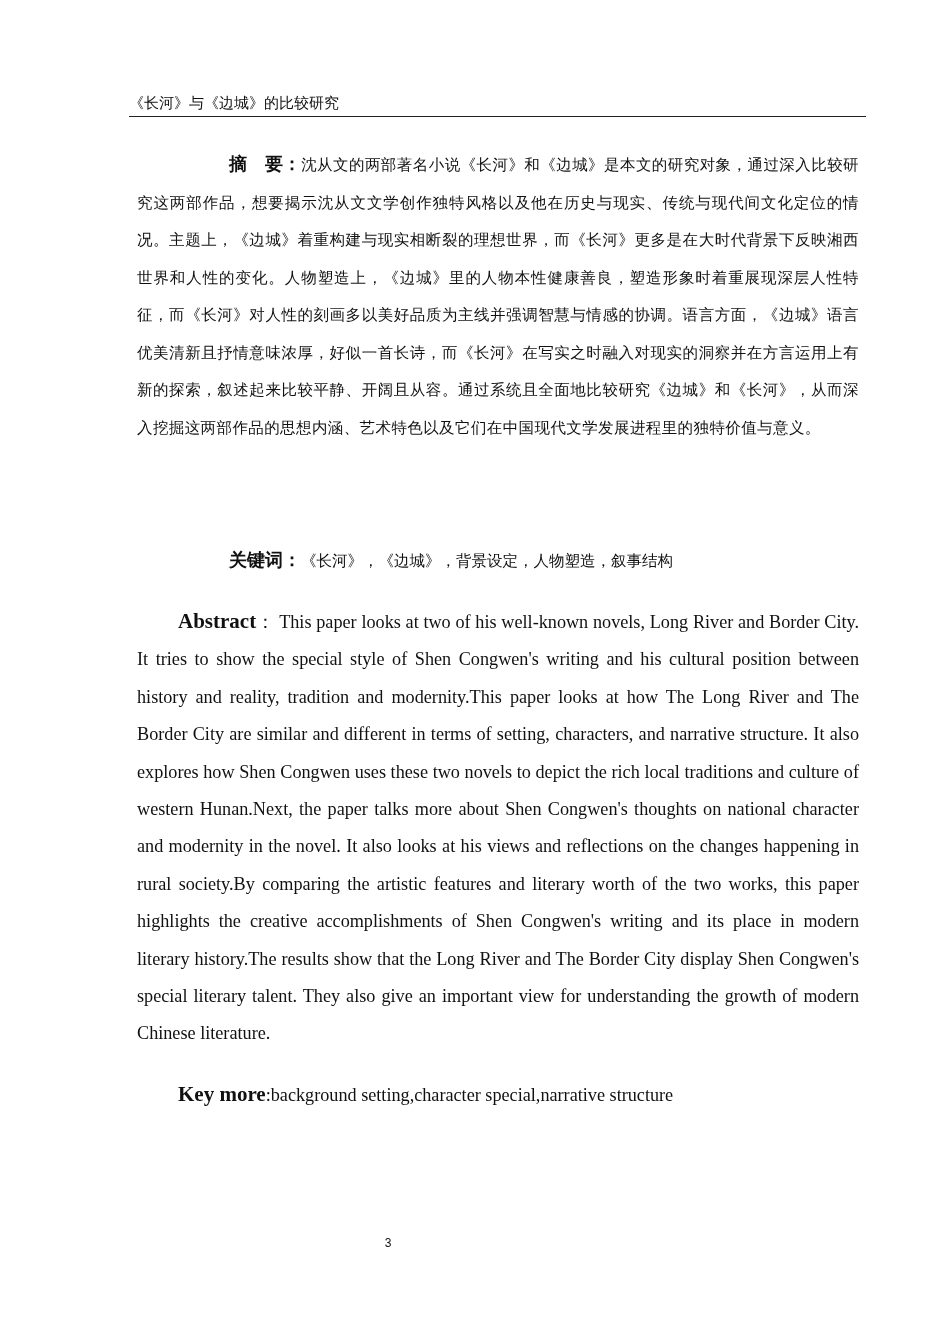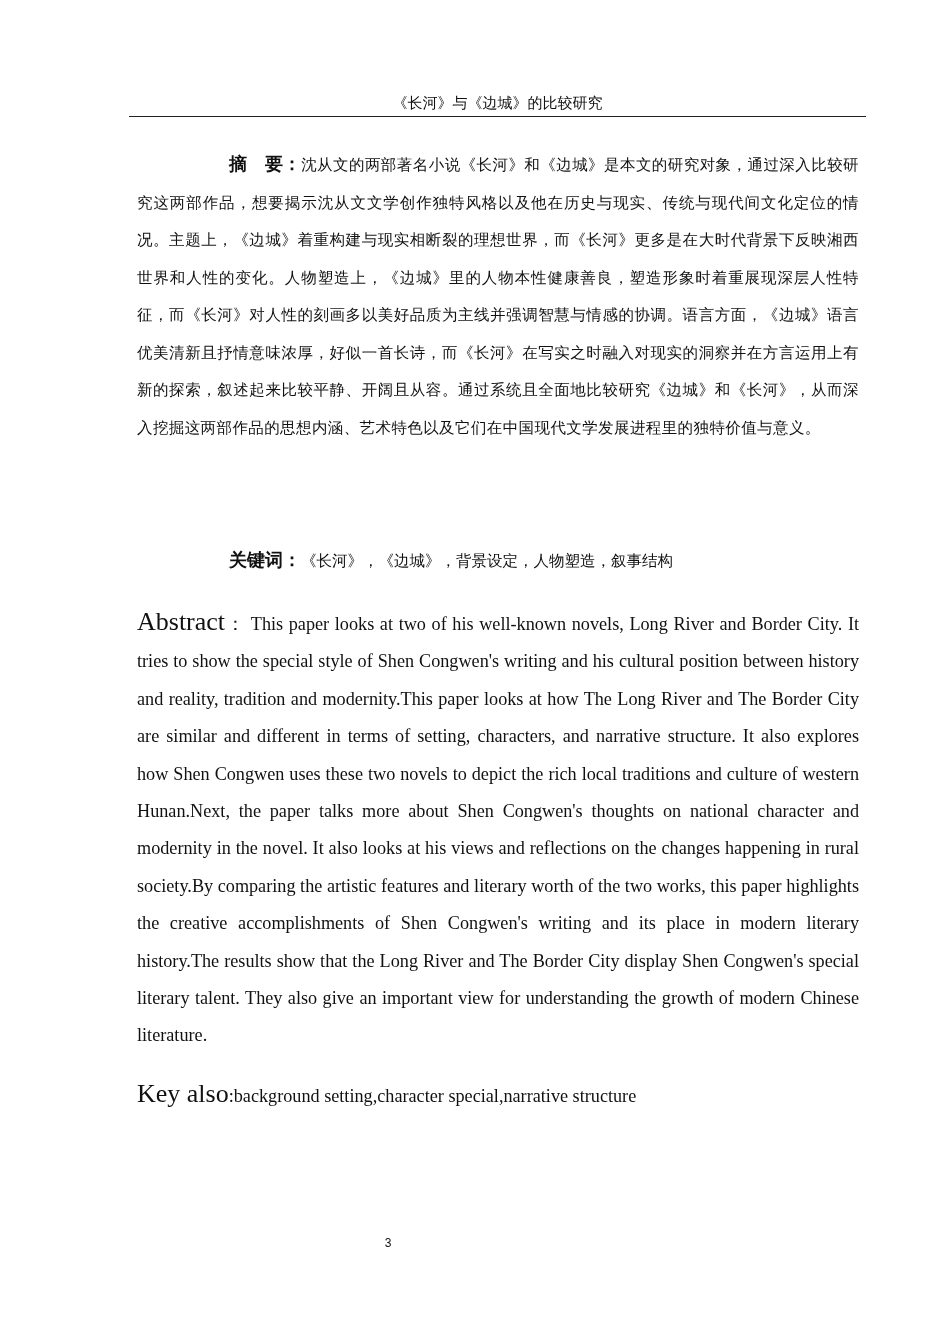--- a/index.html
+++ b/index.html
@@ -1,37 +1,37 @@
 <!DOCTYPE html>
 <html><head>
 <meta charset="utf-8">
 <style>
   html, body { margin: 0; padding: 0; background: #ffffff; }
   body { width: 950px; height: 1344px; position: relative; overflow: hidden; color: #111; }
   .header {
     position: absolute; left: 129px; top: 92px; width: 737px; height: 24px;
-    text-align: center; font-family: "DejaVu Serif", serif; font-size: 15px; line-height: 22px;
+    font-family: "DejaVu Serif", serif; font-size: 15px; line-height: 22px;
     border-bottom: 1.5px solid #222;
   }
   .cn-abstract {
     position: absolute; left: 137px; top: 145px; width: 722px;
     font-family: "DejaVu Serif", serif; font-size: 15.5px; line-height: 37.5px;
     text-align: justify; text-indent: 44px; letter-spacing: 0.4px;
   }
   .cn-label { font-family: "DejaVu Sans", sans-serif; font-weight: bold; font-size: 18px; letter-spacing: 0; margin-left: 48px; }
   .cn-keywords {
     position: absolute; left: 181px; top: 542px; width: 680px;
     font-family: "DejaVu Serif", serif; font-size: 15.5px; line-height: 36px;
   }
   .en-abstract {
     position: absolute; left: 137px; top: 603px; width: 722px;
     font-family: "Liberation Serif", serif; font-size: 18.2px; line-height: 37.4px;
     text-align: justify;
   }
-  .en-label { font-weight: normal; font-size: 26px; }
+  .en-label { font-weight: bold; font-size: 21px; margin-left: 41px; }
   .en-keywords {
     position: absolute; left: 137px; top: 1076px; width: 722px;
     font-family: "Liberation Serif", serif; font-size: 18.2px; line-height: 36px;
   }
   .page-number {
     position: absolute; left: 378px; top: 1236px; width: 20px; text-align: center;
     font-family: "Liberation Sans", sans-serif; font-size: 12px;
   }
 </style>
 </head>
@@ -40,15 +40,15 @@
 <div class="header">
   <span>《长河》与《边城》的比较研究</span>
 </div>
 
 <div class="cn-abstract"><span class="cn-label">摘　要：</span><span>沈从文的两部著名小说《长河》和《边城》是本文的研究对象，通过深入比较研究这两部作品，想要揭示沈从文文学创作独特风格以及他在历史与现实、传统与现代间文化定位的情况。主题上，《边城》着重构建与现实相断裂的理想世界，而《长河》更多是在大时代背景下反映湘西世界和人性的变化。人物塑造上，《边城》里的人物本性健康善良，塑造形象时着重展现深层人性特征，而《长河》对人性的刻画多以美好品质为主线并强调智慧与情感的协调。语言方面，《边城》语言优美清新且抒情意味浓厚，好似一首长诗，而《长河》在写实之时融入对现实的洞察并在方言运用上有新的探索，叙述起来比较平静、开阔且从容。通过系统且全面地比较研究《边城》和《长河》，从而深入挖掘这两部作品的思想内涵、艺术特色以及它们在中国现代文学发展进程里的独特价值与意义。</span></div>
 
 <div class="cn-keywords"><span class="cn-label">关键词：</span><span>《长河》，《边城》，背景设定，人物塑造，叙事结构</span></div>
 
 <div class="en-abstract"><span class="en-label">Abstract</span><span>：</span><span> This paper looks at two of his well-known novels, Long River and Border City. It tries to show the special style of Shen Congwen's writing and his cultural position between history and reality, tradition and modernity.This paper looks at how The Long River and The Border City are similar and different in terms of setting, characters, and narrative structure. It also explores how Shen Congwen uses these two novels to depict the rich local traditions and culture of western Hunan.Next, the paper talks more about Shen Congwen's thoughts on national character and modernity in the novel. It also looks at his views and reflections on the changes happening in rural society.By comparing the artistic features and literary worth of the two works, this paper highlights the creative accomplishments of Shen Congwen's writing and its place in modern literary history.The results show that the Long River and The Border City display Shen Congwen's special literary talent. They also give an important view for understanding the growth of modern Chinese literature.</span></div>
 
-<div class="en-keywords"><span class="en-label">Key also</span><span>:</span><span>background setting,character special,narrative structure</span></div>
+<div class="en-keywords"><span class="en-label">Key more</span><span>:</span><span>background setting,character special,narrative structure</span></div>
 
 <div class="page-number">3</div>
 
 </body></html>

